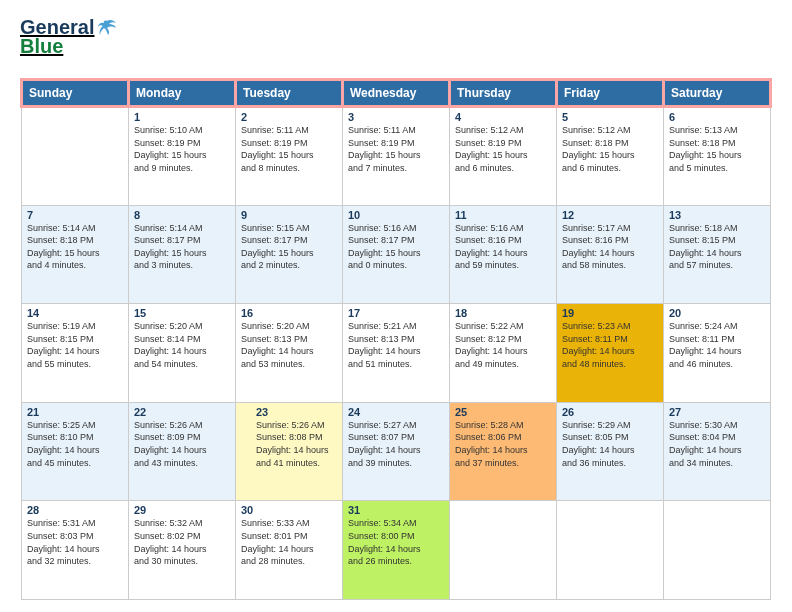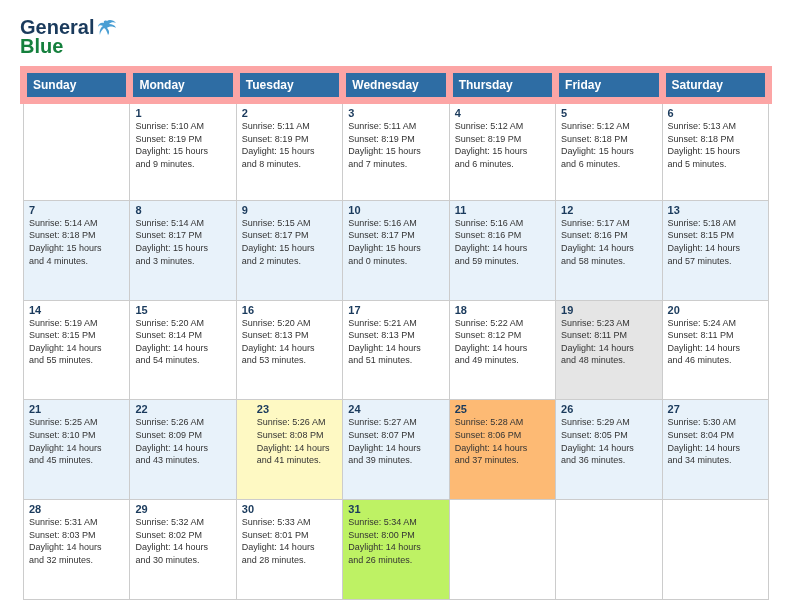--- a/index.html
+++ b/index.html
@@ -14,21 +14,22 @@
       width: 792px;
       height: 612px;
       padding: 16px 20px 12px 20px;
       display: flex;
       flex-direction: column;
     }
     .header {
       display: flex;
       justify-content: space-between;
       align-items: flex-start;
-      margin-bottom: 8px;
+      margin-bottom: 20px;
+      text-decoration: underline;
     }
     .logo {
       display: flex;
       flex-direction: column;
       align-items: flex-start;
     }
     .title-section {
       text-align: right;
     }
     .month-title {
@@ -47,21 +48,21 @@
       border-collapse: collapse;
       flex: 1;
     }
     .calendar-table th {
       background-color: #2e6da4;
       color: white;
       text-align: left;
       padding: 5px 6px;
       font-size: 12px;
       font-weight: bold;
-      border: 7px solid #fca5a5;
+      border: 3px solid #fca5a5;
     }
     .calendar-table td {
       vertical-align: top;
       border: 1px solid #ccc;
       padding: 3px 5px;
       font-size: 9.5px;
       color: #222;
       width: calc(100% / 7);
       height: 82px;
     }
@@ -193,21 +194,21 @@
             <div class="day-info">Sunrise: 5:20 AM<br>Sunset: 8:13 PM<br>Daylight: 14 hours<br>and 53 minutes.</div>
           </td>
           <td style="background-color: rgb(255, 255, 255);">
             <div class="day-number">17</div>
             <div class="day-info">Sunrise: 5:21 AM<br>Sunset: 8:13 PM<br>Daylight: 14 hours<br>and 51 minutes.</div>
           </td>
           <td style="background-color: rgb(255, 255, 255);">
             <div class="day-number">18</div>
             <div class="day-info">Sunrise: 5:22 AM<br>Sunset: 8:12 PM<br>Daylight: 14 hours<br>and 49 minutes.</div>
           </td>
-          <td style="background-color: #e5e5e5;">
+          <td style="background-color: #eab308;">
             <div class="day-number">19</div>
             <div class="day-info">Sunrise: 5:23 AM<br>Sunset: 8:11 PM<br>Daylight: 14 hours<br>and 48 minutes.</div>
           </td>
           <td style="background-color: rgb(255, 255, 255);">
             <div class="day-number">20</div>
             <div class="day-info">Sunrise: 5:24 AM<br>Sunset: 8:11 PM<br>Daylight: 14 hours<br>and 46 minutes.</div>
           </td>
         </tr>
         <tr>
           <td style="background-color: rgb(232, 242, 250);">

